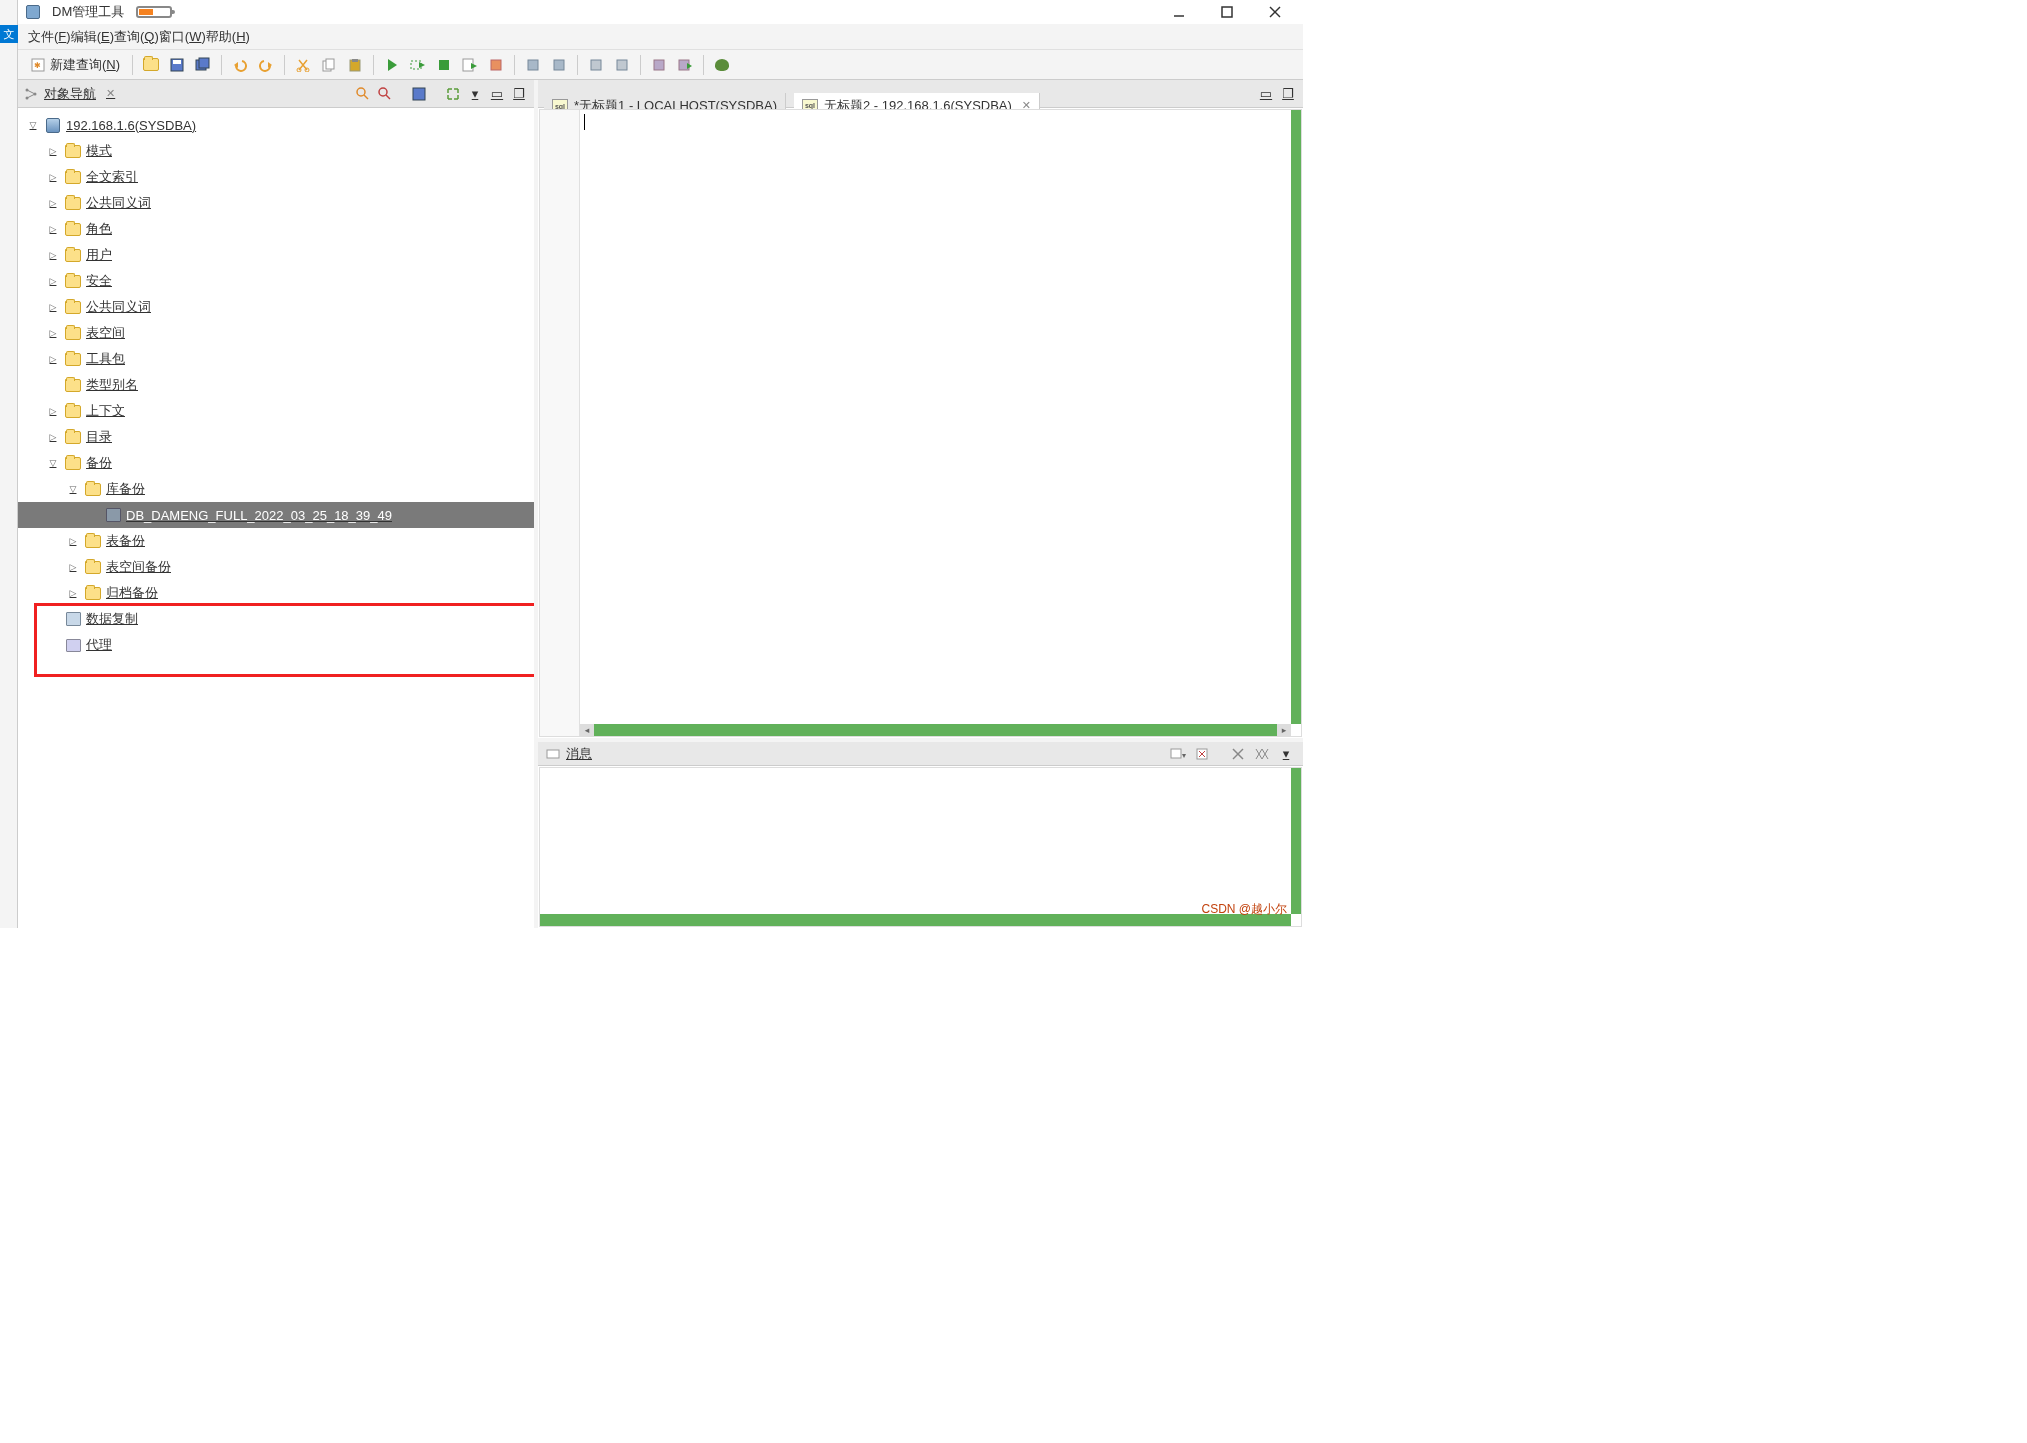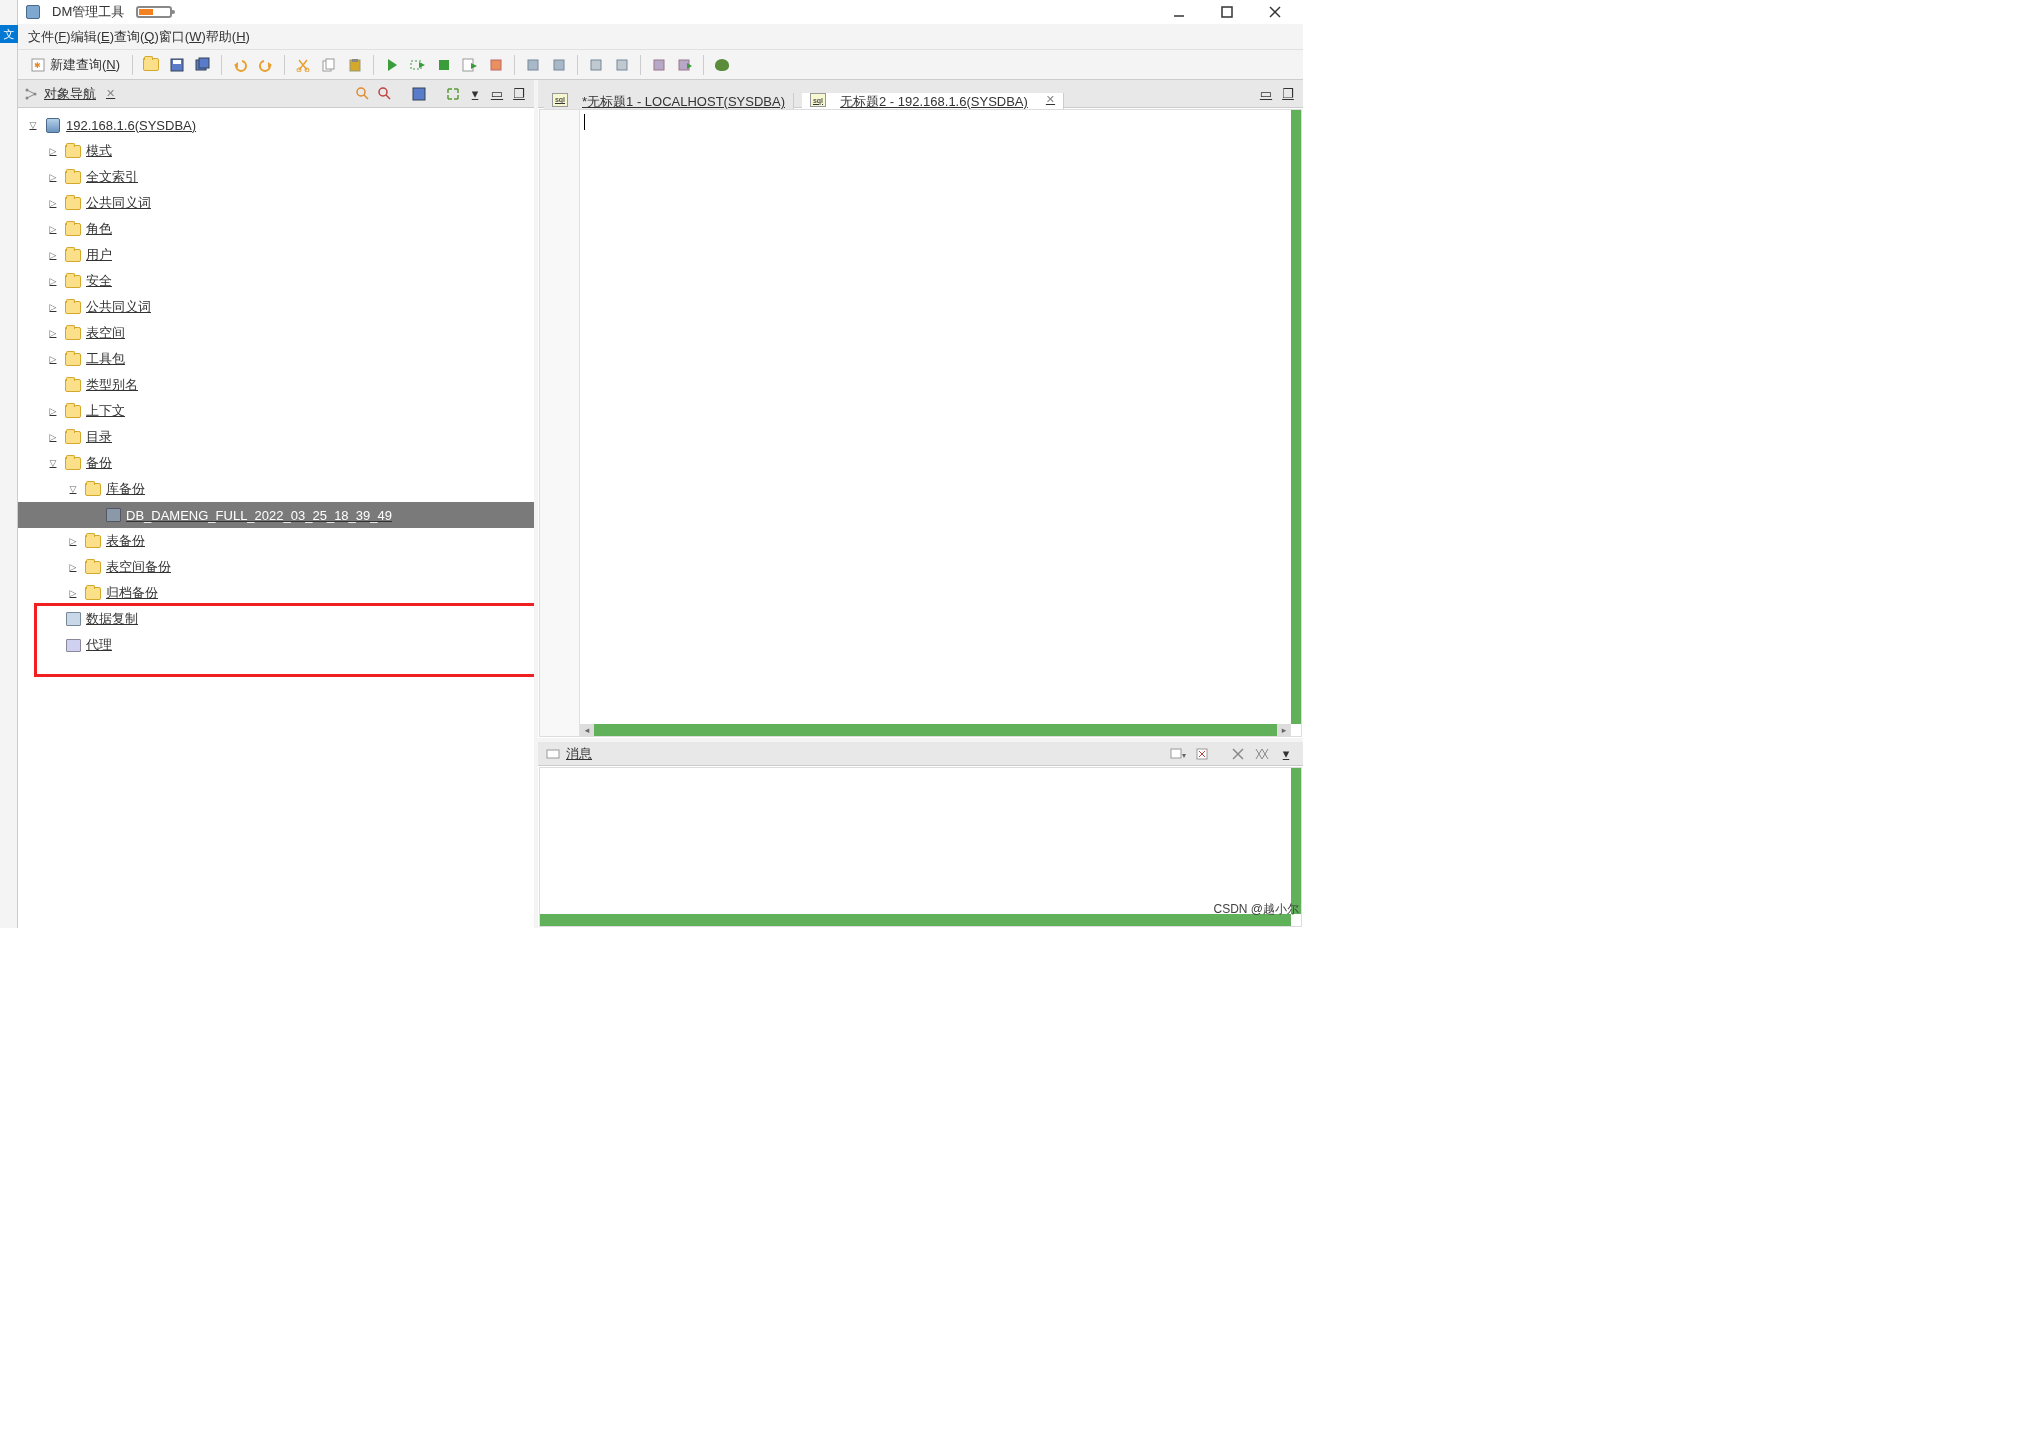--- a/index.html
+++ b/index.html
@@ -42,21 +42,21 @@
   .indent-0 { padding-left: 8px; }
   .indent-1 { padding-left: 28px; }
   .indent-2 { padding-left: 48px; }
   .indent-3 { padding-left: 68px; }
 
   .highlight-box { position:absolute; border:3px solid #f02020; pointer-events:none; left:16px; top:495px; width:504px; height:74px;}
 
   .editor-area { flex: 1; display: flex; flex-direction: column; }
   .editor-tabs { height: 28px; background: #e8e8e8; border-bottom:1px solid #ccc; display: flex; align-items: center; padding: 0 6px; justify-content:space-between;}
   .editor-tabs-left { display:flex; align-items:center; gap:8px; height:100%;}
-  .etab { display:flex; align-items:flex-start; gap:14px; padding:0 8px; height:100%; background:#e8e8e8; border-right:1px solid #ccc;margin-top:25px;}
+  .etab { display:flex; align-items:center; gap:6px; padding:0 8px; height:100%; background:#e8e8e8; border-right:1px solid #ccc;margin-top:25px;}
   .etab.active { background:#ffffff; border-bottom:2px solid #fff; margin-bottom:-1px;}
   .editor-tabs-right { display:flex; gap:4px;}
   .sqlicon { width:16px;height:14px;background:#f8f8d0;border:1px solid #999;font-size:7px;display:flex;align-items:center;justify-content:center;color:#555;font-weight:bold;}
 
   .editor-body { flex: 1; display: flex; background:#fff; position:relative; border:1px solid #ddd; margin:1px;}
   .gutter { width: 40px; background: #f8f8f8; border-right: 1px solid #e0e0e0; }
   .editor-text { flex: 1; padding: 4px; font-family: monospace; font-size:13px; position:relative;}
   .cursor { display:inline-block; width:1px; height:16px; background:#000; position:absolute; left:4px; top:4px;}
   .mini-scroll-v { width:10px; background:#e8e8e8; position:absolute; right:0; top:0; bottom:12px;}
   .mini-scroll-v .thumb { position:absolute; left:0; right:0; top:0; height:100%; background:#61b15a;}
@@ -65,21 +65,21 @@
   .mini-scroll-h .thumb { position:absolute; left:0; top:0; height:100%; width:100%; background:#61b15a;}
   .scroll-arrow { width:14px;height:12px;background:#ddd;font-size:9px;display:flex;align-items:center;justify-content:center;color:#666;}
 
   .msg-area { height: 190px; border-top: 4px solid #f4f4f4; display:flex; flex-direction:column;}
   .msg-hdr { height:24px; background:#e8e8e8; border-bottom:1px solid #ccc; display:flex; align-items:center; padding:0 8px; justify-content:space-between;}
   .msg-body { flex:1; background:#fff; position:relative; border:1px solid #ddd; margin:1px;}
   .msg-body .mini-scroll-v .thumb { background:#61b15a;}
   .msg-scroll-h { height:12px; position:absolute; left:0; right:10px; bottom:0; background:#e8e8e8;}
   .msg-scroll-h .thumb { position:absolute; left:0; top:0; height:100%; width:100%; background:#61b15a;}
 
-  .watermark { position:absolute; right:4px; bottom:10px; font-size:12px; color:#404040;}
+  .watermark { position:absolute; right:16px; bottom:10px; font-size:12px; color:#c2410c;}
 
   
   .folder-icon { width:16px;height:13px;background:#fce089;border:1px solid #d4a82a;border-radius:0 2px 2px 2px;position:relative; display:inline-block;}
   .folder-icon::before { content:'';position:absolute;left:0;top:-3px;width:7px;height:3px;background:#fce089;border:1px solid #d4a82a;border-bottom:none;border-radius:2px 2px 0 0;}
   .db-icon { width:14px;height:14px;background:#7fa8d0;border:1px solid #4a6a8a;border-radius:2px;display:inline-block;}
   .srv-icon { width:14px;height:15px;background:linear-gradient(#b5d0e8,#6a93bf);border:1px solid #4a6a8a;border-radius:2px;display:inline-block;}
   .backup-icon { width:15px;height:14px;background:#8a99a8;border:1px solid #556;border-radius:1px;display:inline-block;}
   .agent-icon { width:15px;height:13px;background:#d0d0f0;border:1px solid #889;border-radius:1px;display:inline-block;}
   .replic-icon { width:15px;height:14px;background:#c8d8e8;border:1px solid #789;border-radius:1px;display:inline-block;}
   .run-icon { display:inline-block; width:0;height:0;border-left:9px solid #3a9c3a;border-top:6px solid transparent;border-bottom:6px solid transparent;}

